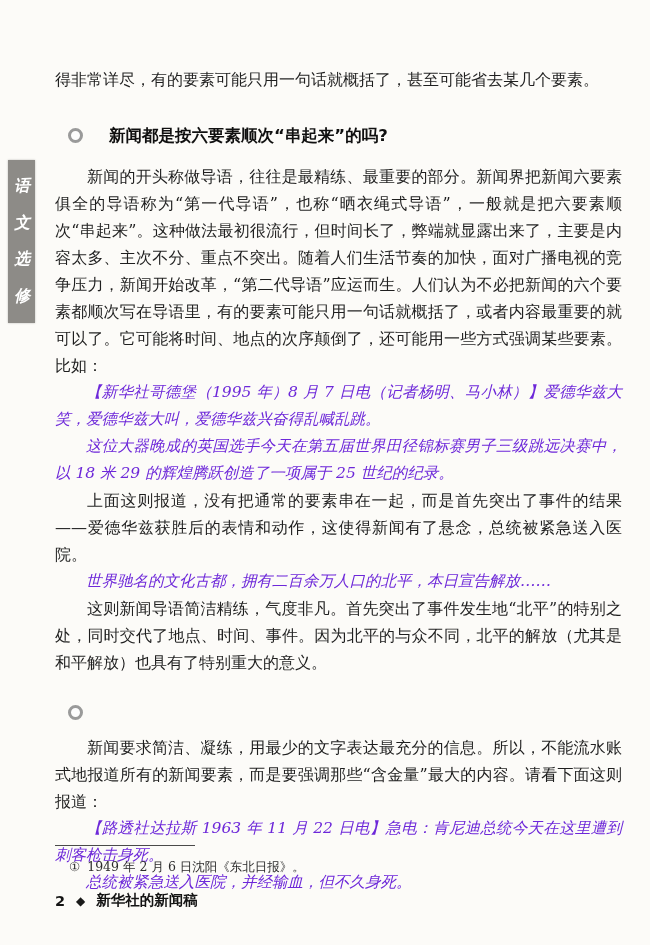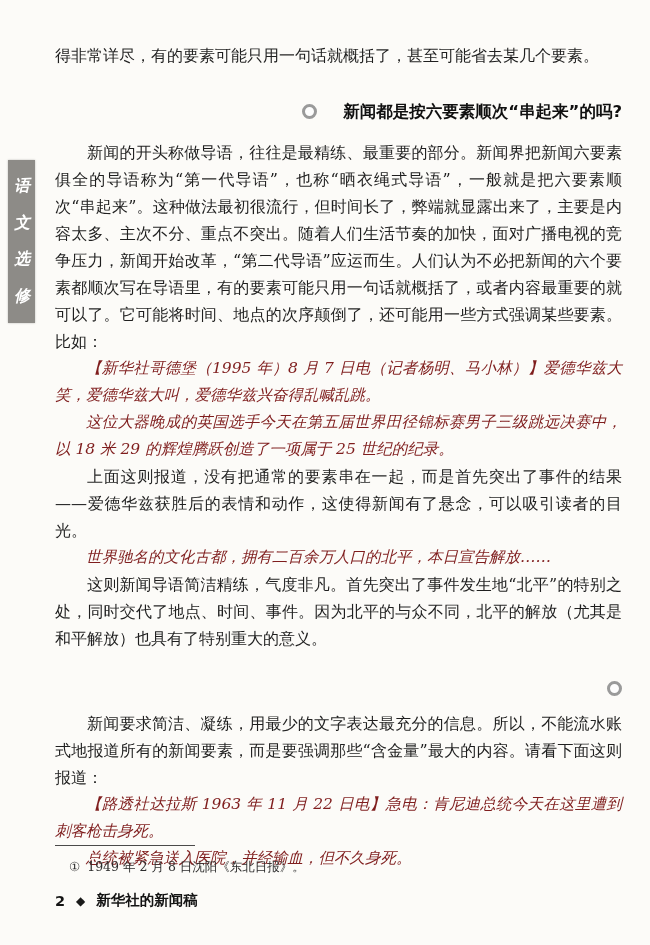--- a/index.html
+++ b/index.html
@@ -19,34 +19,33 @@
     color:#ffffff;font-size:16px;font-style:italic;font-weight:700;
   }
   .spine span{display:block;transform:rotate(-2deg);}
   
   .content{
     position:absolute;left:55px;top:42px;width:567px;
     font-size:16px;line-height:27px;color:#1f1f1f;
     text-align:justify;
   }
   .content p{margin:0;text-indent:2em;}
-  .content p.noindent{text-indent:0;}
+  .content p.noindent{text-indent:0;margin-top:24px;}
   .quote{
     font-style:italic;
     font-size:15.5px;
-    color:#7f1d1d;
+    color:#6d28d9;
   }
   .heading{
     display:flex;align-items:center;gap:26px;
     margin:29px 0 14px 0;
     padding-left:13px;
     font-family:"DejaVu Sans","Liberation Sans",sans-serif;
     font-weight:700;font-size:16.5px;color:#101010;
     text-indent:0;
-    justify-content:flex-end;
   }
   .ring{
     flex:none;display:inline-block;
     width:9px;height:9px;border:3px solid #9a9a9a;border-radius:50%;
     background:#fdfdfd;
   }
   .sup{font-size:10px;vertical-align:super;line-height:0;}
   
   .footnote{
     position:absolute;left:55px;top:845px;width:567px;
@@ -83,42 +82,42 @@
     <div class="heading">
       <span class="ring"></span>
       <span>新闻都是按六要素顺次“串起来”的吗?</span>
     </div>
 
     <p>新闻的开头称做导语，往往是最精练、最重要的部分。新闻界把新闻六要素俱全的导语称为“第一代导语”，也称“晒衣绳式导语”，一般就是把六要素顺次“串起来”。这种做法最初很流行，但时间长了，弊端就显露出来了，主要是内容太多、主次不分、重点不突出。随着人们生活节奏的加快，面对广播电视的竞争压力，新闻开始改革，“第二代导语”应运而生。人们认为不必把新闻的六个要素都顺次写在导语里，有的要素可能只用一句话就概括了，或者内容最重要的就可以了。它可能将时间、地点的次序颠倒了，还可能用一些方式强调某些要素。比如：</p>
 
     <p class="quote">【新华社哥德堡（1995 年）8 月 7 日电（记者杨明、马小林）】爱德华兹大笑，爱德华兹大叫，爱德华兹兴奋得乱喊乱跳。</p>
     <p class="quote">这位大器晚成的英国选手今天在第五届世界田径锦标赛男子三级跳远决赛中，以 18 米 29 的辉煌腾跃创造了一项属于 25 世纪的纪录。</p>
 
-    <p>上面这则报道，没有把通常的要素串在一起，而是首先突出了事件的结果——爱德华兹获胜后的表情和动作，这使得新闻有了悬念，可以吸引读者的目光。</p>
+    <p>上面这则报道，没有把通常的要素串在一起，而是首先突出了事件的结果——爱德华兹获胜后的表情和动作，这使得新闻有了悬念，总统被紧急送入医院。</p>
 
 
     <p class="quote">世界驰名的文化古都，拥有二百余万人口的北平，本日宣告解放……</p>
 
     <p>这则新闻导语简洁精练，气度非凡。首先突出了事件发生地“北平”的特别之处，同时交代了地点、时间、事件。因为北平的与众不同，北平的解放（尤其是和平解放）也具有了特别重大的意义。</p>
 
     <div class="heading">
       <span class="ring"></span>
     </div>
 
     <p>新闻要求简洁、凝练，用最少的文字表达最充分的信息。所以，不能流水账式地报道所有的新闻要素，而是要强调那些“含金量”最大的内容。请看下面这则报道：</p>
 
     <p class="quote">【路透社达拉斯 1963 年 11 月 22 日电】急电：肯尼迪总统今天在这里遭到刺客枪击身死。</p>
     <p class="quote">总统被紧急送入医院，并经输血，但不久身死。</p>
 
   </div>
 
   <div class="footnote">
     <div class="fn-divider"></div>
     <div class="fn-line">
-      <span class="fn-marker">①</span><span>1949 年 2 月 8 日沈阳《东北日报》。</span>
+      <span class="fn-marker">①</span><span>1949 年 2 月 6 日沈阳《东北日报》。</span>
     </div>
   </div>
 
   <div class="footer">
     <span>2</span>
     <span class="diamond">◆</span>
     <span>新华社的新闻稿</span>
   </div>
 
 </div>

